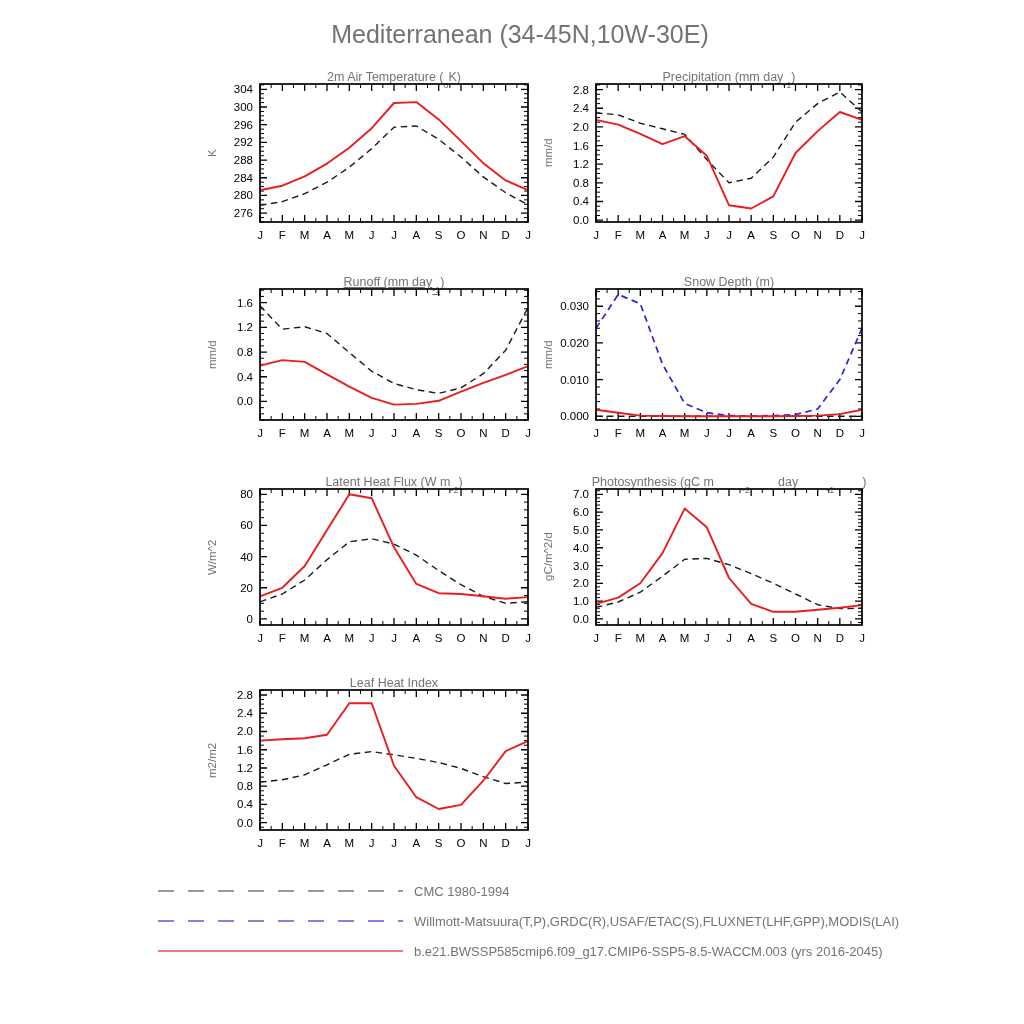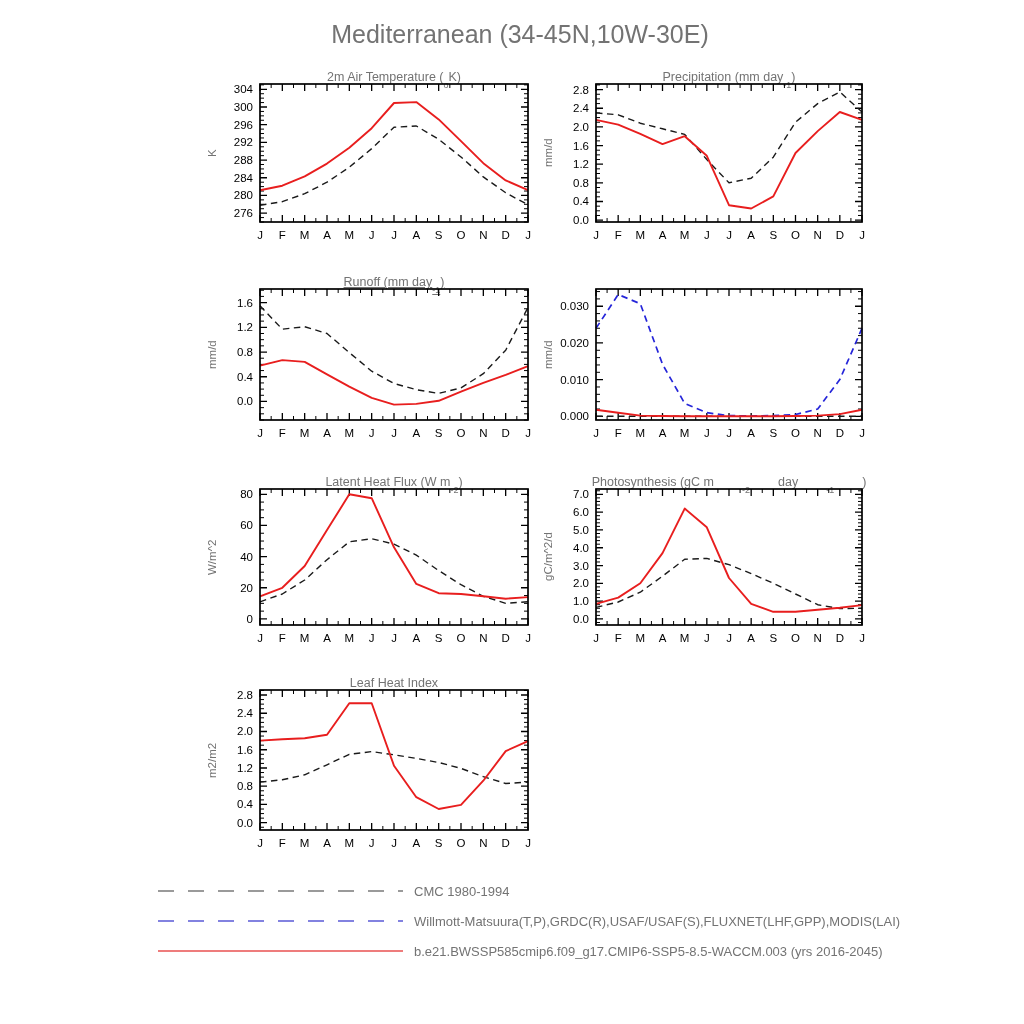--- a/index.html
+++ b/index.html
@@ -139,20 +139,23 @@
         <text x="211.33333333333334" y="164" text-anchor="middle" font-size="11.5">A</text>
         <text x="233.66666666666666" y="164" text-anchor="middle" font-size="11.5">S</text>
         <text x="256" y="164" text-anchor="middle" font-size="11.5">O</text>
         <text x="278.33333333333337" y="164" text-anchor="middle" font-size="11.5">N</text>
         <text x="300.66666666666663" y="164" text-anchor="middle" font-size="11.5">D</text>
         <text x="323" y="164" text-anchor="middle" font-size="11.5">J</text>
       </svg>
     </div>
 
   <div class="chart-panel" style="left:514px;top:273px;width:327px;height:181px;">
+    <div class="panel-title" style="width:266px;">
+        <span>Snow Depth (m)</span>
+      </div>
     <div class="y-axis-label" style="height:131px;">mm/d</div>
   <svg class="plot-svg" width="327" height="181">
         <path d="M66.08333333333333 16V20M66.08333333333333 147V143M88.25 16V20M88.25 147V143M110.41666666666667 16V20M110.41666666666667 147V143M132.58333333333334 16V20M132.58333333333334 147V143M154.75 16V20M154.75 147V143M176.91666666666666 16V20M176.91666666666666 147V143M199.08333333333331 16V20M199.08333333333331 147V143M221.25 16V20M221.25 147V143M243.41666666666669 16V20M243.41666666666669 147V143M265.5833333333333 16V20M265.5833333333333 147V143M287.75 16V20M287.75 147V143M309.9166666666667 16V20M309.9166666666667 147V143M55 135.99159663865544H59M321 135.99159663865544H317M55 128.65266106442576H59M321 128.65266106442576H317M55 121.31372549019608H59M321 121.31372549019608H317M55 113.97478991596638H59M321 113.97478991596638H317M55 99.296918767507H59M321 99.296918767507H317M55 91.95798319327731H59M321 91.95798319327731H317M55 84.61904761904762H59M321 84.61904761904762H317M55 77.28011204481791H59M321 77.28011204481791H317M55 62.60224089635852H59M321 62.60224089635852H317M55 55.26330532212883H59M321 55.26330532212883H317M55 47.924369747899135H59M321 47.924369747899135H317M55 40.58543417366943H59M321 40.58543417366943H317M55 25.907563025210038H59M321 25.907563025210038H317M55 18.568627450980337H59M321 18.568627450980337H317" stroke="#000" stroke-width="1"></path>
         <path d="M55 16V23M55 147V140M77.16666666666666 16V23M77.16666666666666 147V140M99.33333333333333 16V23M99.33333333333333 147V140M121.5 16V23M121.5 147V140M143.66666666666666 16V23M143.66666666666666 147V140M165.83333333333334 16V23M165.83333333333334 147V140M188 16V23M188 147V140M210.16666666666669 16V23M210.16666666666669 147V140M232.33333333333331 16V23M232.33333333333331 147V140M254.5 16V23M254.5 147V140M276.6666666666667 16V23M276.6666666666667 147V140M298.8333333333333 16V23M298.8333333333333 147V140M321 16V23M321 147V140M55 143.33053221288515H62M321 143.33053221288515H314M55 106.63585434173669H62M321 106.63585434173669H314M55 69.94117647058823H62M321 69.94117647058823H314M55 33.24649859943978H62M321 33.24649859943978H314" stroke="#000" stroke-width="1.3"></path>
         <polyline points="55.0,143.3 77.2,143.3 99.3,143.3 121.5,143.3 143.7,143.3 165.8,143.3 188.0,143.3 210.2,143.3 232.3,143.3 254.5,143.3 276.7,143.3 298.8,143.3 321.0,143.3" fill="none" stroke="#1a1a1a" stroke-width="1.4" stroke-linejoin="round" stroke-dasharray="6.5,4.5"></polyline>
         <polyline points="55.0,55.3 77.2,21.5 99.3,30.7 121.5,91.2 143.7,130.5 165.8,139.7 188.0,142.6 210.2,143.0 232.3,142.6 254.5,141.5 276.7,136.0 298.8,106.6 321.0,55.3" fill="none" stroke="#2525d9" stroke-width="1.7" stroke-linejoin="round" stroke-dasharray="6.5,4.5"></polyline>
         <polyline points="55.0,136.7 77.2,139.7 99.3,142.6 121.5,143.0 143.7,143.3 165.8,143.3 188.0,143.3 210.2,143.3 232.3,143.3 254.5,143.0 276.7,142.6 298.8,141.1 321.0,136.7" fill="none" stroke="#e81e1e" stroke-width="1.9" stroke-linejoin="round"></polyline>
         <rect x="55" y="16" width="266" height="131" fill="none" stroke="#000" stroke-width="1.7"></rect>
         <text x="48" y="147.33053221288515" text-anchor="end" font-size="11.5">0.000</text>
         <text x="48" y="110.63585434173669" text-anchor="end" font-size="11.5">0.010</text>
@@ -286,21 +289,21 @@
     <div class="legend-row">
       <svg class="legend-swatch" width="245" height="6">
           <line x1="0" y1="3" x2="245" y2="3" stroke="#7a7a7a" stroke-width="1.5" stroke-dasharray="16,14"></line>
         </svg>
       <span class="legend-label">CMC 1980-1994</span>
     </div>
     <div class="legend-row">
       <svg class="legend-swatch" width="245" height="6">
           <line x1="0" y1="3" x2="245" y2="3" stroke="#5a5ad6" stroke-width="1.5" stroke-dasharray="16,14"></line>
         </svg>
-      <span class="legend-label">Willmott-Matsuura(T,P),GRDC(R),USAF/USAF(S),FLUXNET(LHF,GPP),MODIS(LAI)</span>
+      <span class="legend-label">Willmott-Matsuura(T,P),GRDC(R),USAF/ETAC(S),FLUXNET(LHF,GPP),MODIS(LAI)</span>
     </div>
     <div class="legend-row">
       <svg class="legend-swatch" width="245" height="6">
           <line x1="0" y1="3" x2="245" y2="3" stroke="#e85050" stroke-width="1.5"></line>
         </svg>
       <span class="legend-label">b.e21.BWSSP585cmip6.f09_g17.CMIP6-SSP5-8.5-WACCM.003 (yrs 2016-2045)</span>
     </div>
   </div>
 </div>
 

